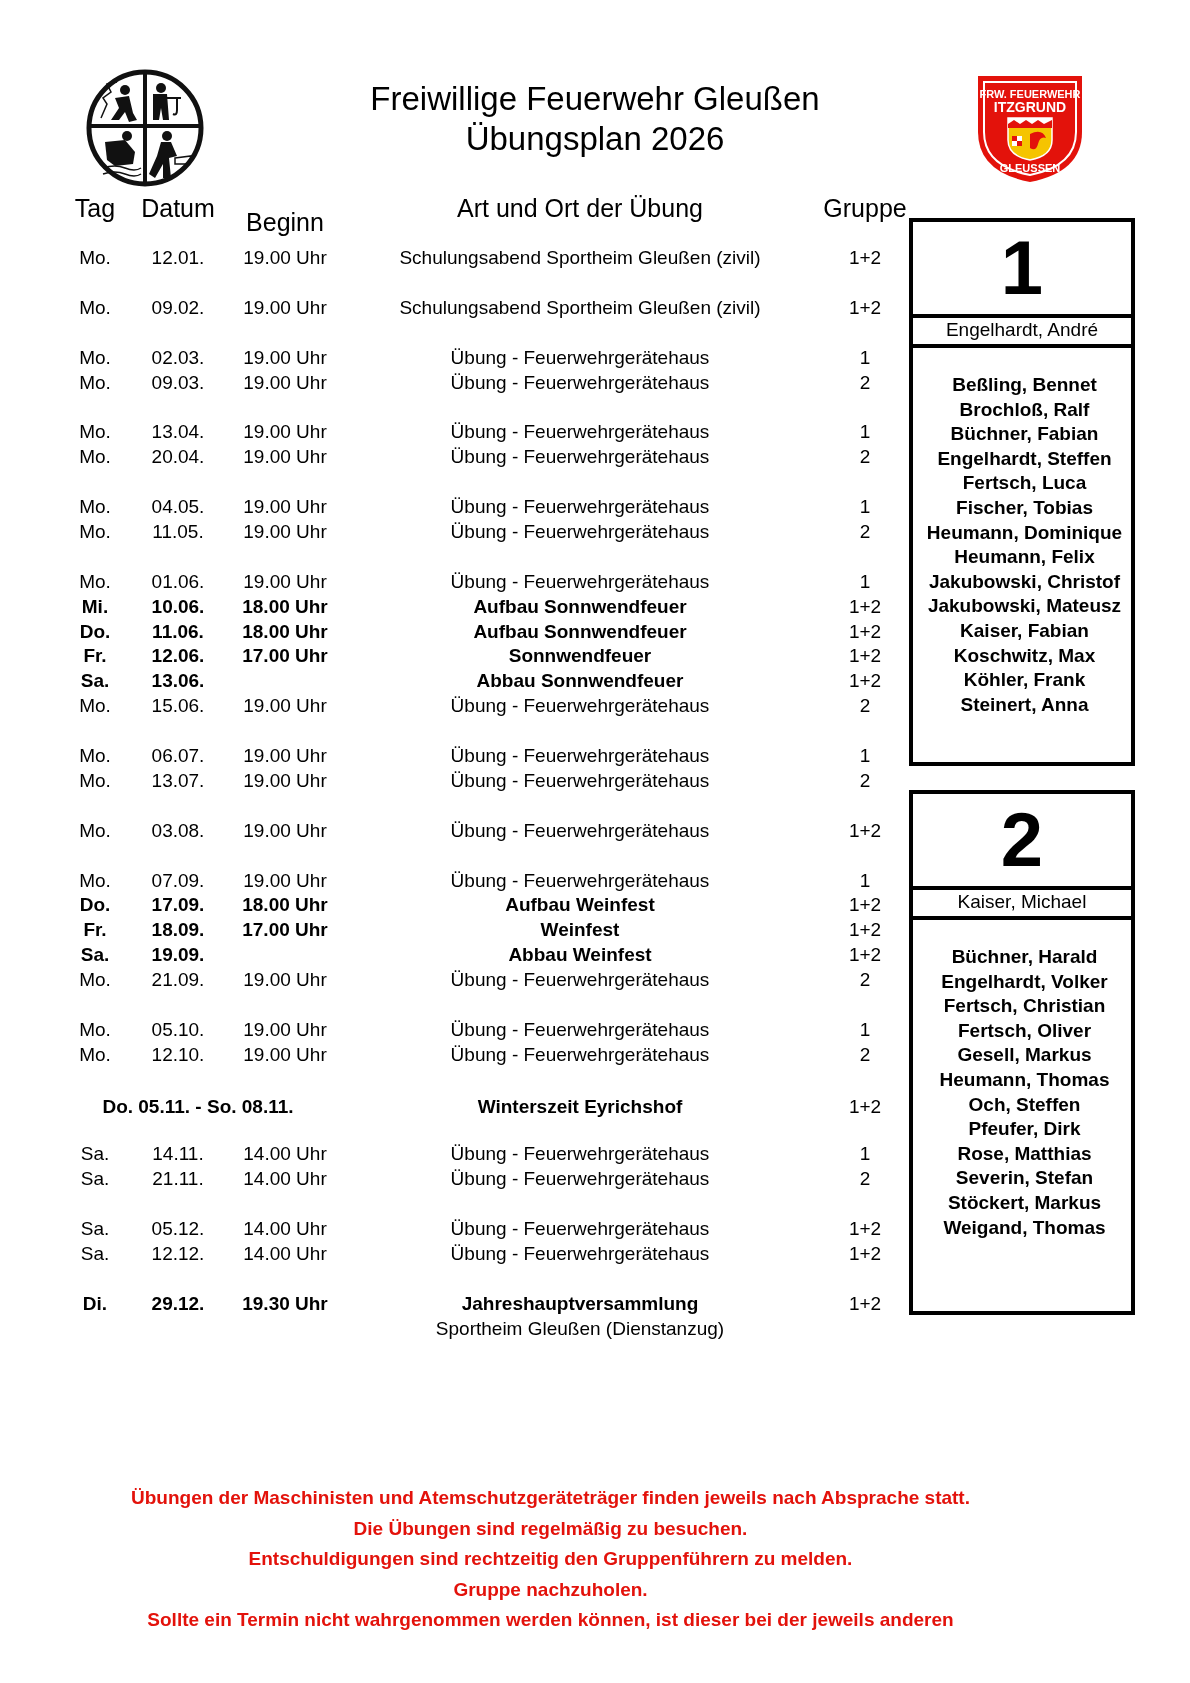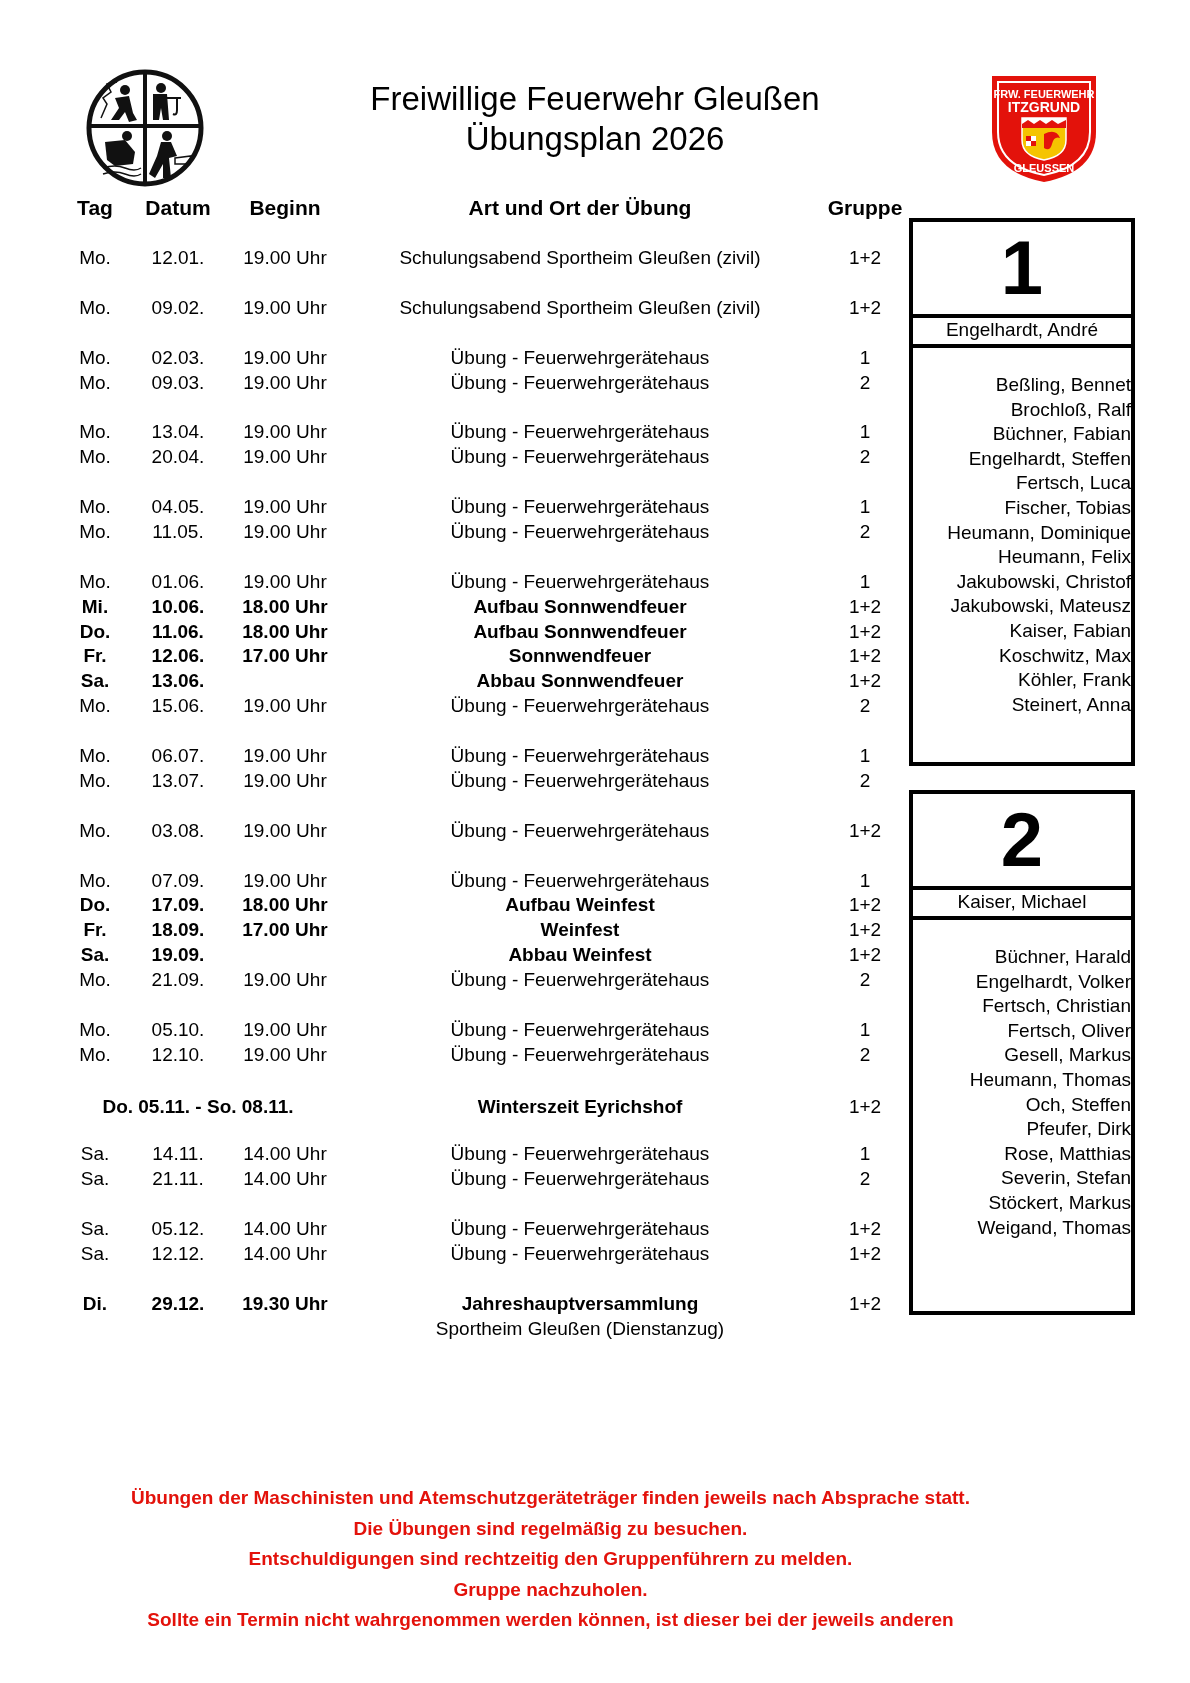--- a/index.html
+++ b/index.html
@@ -1,35 +1,35 @@
 <!DOCTYPE html>
 <html><head>
 <meta charset="utf-8">
 <style>
   html, body { margin: 0; padding: 0; background: #ffffff; }
   body { width: 1190px; height: 1683px; position: relative; overflow: hidden;
          font-family: "Liberation Sans", sans-serif; color: #000; }
   .abs { position: absolute; }
   .title { left: 0; width: 1190px; text-align: center; font-size: 33px; line-height: 38px; }
   .logo-left { left: 85px; top: 68px; width: 120px; height: 120px; }
-  .logo-right { left: 974px; top: 72px; width: 112px; height: 112px; margin-left: 14px; }
-  .hdr { top: 196px; font-size: 21px; font-weight: bold; line-height: 24px; }
+  .logo-right { left: 974px; top: 72px; width: 112px; height: 112px; }
+  .hdr { top: 196px; font-size: 25px; font-weight: normal; line-height: 24px; }
   .row { position: absolute; left: 0; width: 910px; height: 24px; font-size: 19px; line-height: 24px; }
   .row span { position: absolute; top: 0; white-space: nowrap; }
   .row .tag { left: 70px; width: 50px; text-align: center; }
   .row .datum { left: 140px; width: 76px; text-align: center; }
   .row .beginn { left: 230px; width: 110px; text-align: center; }
   .row .span-date { left: 88px; width: 220px; text-align: center; }
   .row .art { left: 360px; width: 440px; text-align: center; }
   .row .grp { left: 830px; width: 70px; text-align: center; font-weight: normal; }
   .row.bold .tag, .row.bold .datum, .row.bold .beginn, .row.bold .art, .row.bold .span-date { font-weight: bold; }
   .group-box { position: absolute; left: 909px; width: 226px; border: 4px solid #000; box-sizing: border-box; }
   .group-num { position: absolute; left: 0; right: 0; top: 0; text-align: center; font-weight: bold; font-size: 76px; line-height: 92px; height: 92px; }
   .leader { position: absolute; left: 0; right: 0; top: 92px; height: 26px; border-top: 4px solid #000; border-bottom: 4px solid #000; text-align: center; font-size: 19px; line-height: 24px; box-sizing: content-box; }
-  .members { position: absolute; left: 5px; right: 0; text-align: right; font-size: 19px; line-height: 24.6px; }
+  .members { position: absolute; left: 5px; right: 0; text-align: center; font-size: 19px; line-height: 24.6px; font-weight: bold; }
   .members div { height: 24.6px; }
   .notice { position: absolute; left: 0; width: 1101px; top: 1483px; text-align: center; color: #e3120b; font-weight: bold; font-size: 19px; line-height: 30.5px; }
 </style>
 </head>
 <body>
 
 <div class="abs logo-left">
   <svg width="120" height="120" viewBox="0 0 120 120">
     <circle cx="60" cy="60" r="56" fill="#fff" stroke="#111" stroke-width="5"></circle>
     <line x1="60" y1="4" x2="60" y2="116" stroke="#111" stroke-width="4"></line>
@@ -68,21 +68,21 @@
     <rect x="38" y="64" width="10" height="10" fill="#e3120b"></rect>
     <rect x="43" y="64" width="5" height="5" fill="#fff"></rect>
     <rect x="38" y="69" width="5" height="5" fill="#fff"></rect>
     <path d="M56 62 Q68 56 72 66 Q66 64 64 72 Q62 80 56 76 Z" fill="#e3120b"></path>
     <text x="56" y="100" text-anchor="middle" font-family="Liberation Sans, sans-serif" font-weight="bold" font-size="11" fill="#fff">GLEUSSEN</text>
   </svg>
 </div>
 
 <div class="abs hdr" style="left:70px;width:50px;text-align:center;">Tag</div>
 <div class="abs hdr" style="left:140px;width:76px;text-align:center;">Datum</div>
-<div class="abs hdr" style="left:230px;width:110px;text-align:center;">Beginn</div>
+<div class="abs hdr" style="left:230px;width:110px;text-align:center;margin-top:14px;">Beginn</div>
 <div class="abs hdr" style="left:360px;width:440px;text-align:center;">Art und Ort der Übung</div>
 <div class="abs hdr" style="left:815px;width:100px;text-align:center;">Gruppe</div>
 
 <div id="rows">
     <div class="row" style="top: 246px;">
       <span class="tag">Mo.</span>
       <span class="datum">12.01.</span>
       <span class="beginn">19.00 Uhr</span>
       <span class="art">Schulungsabend Sportheim Gleußen (zivil)</span>
       <span class="grp">1+2</span>

